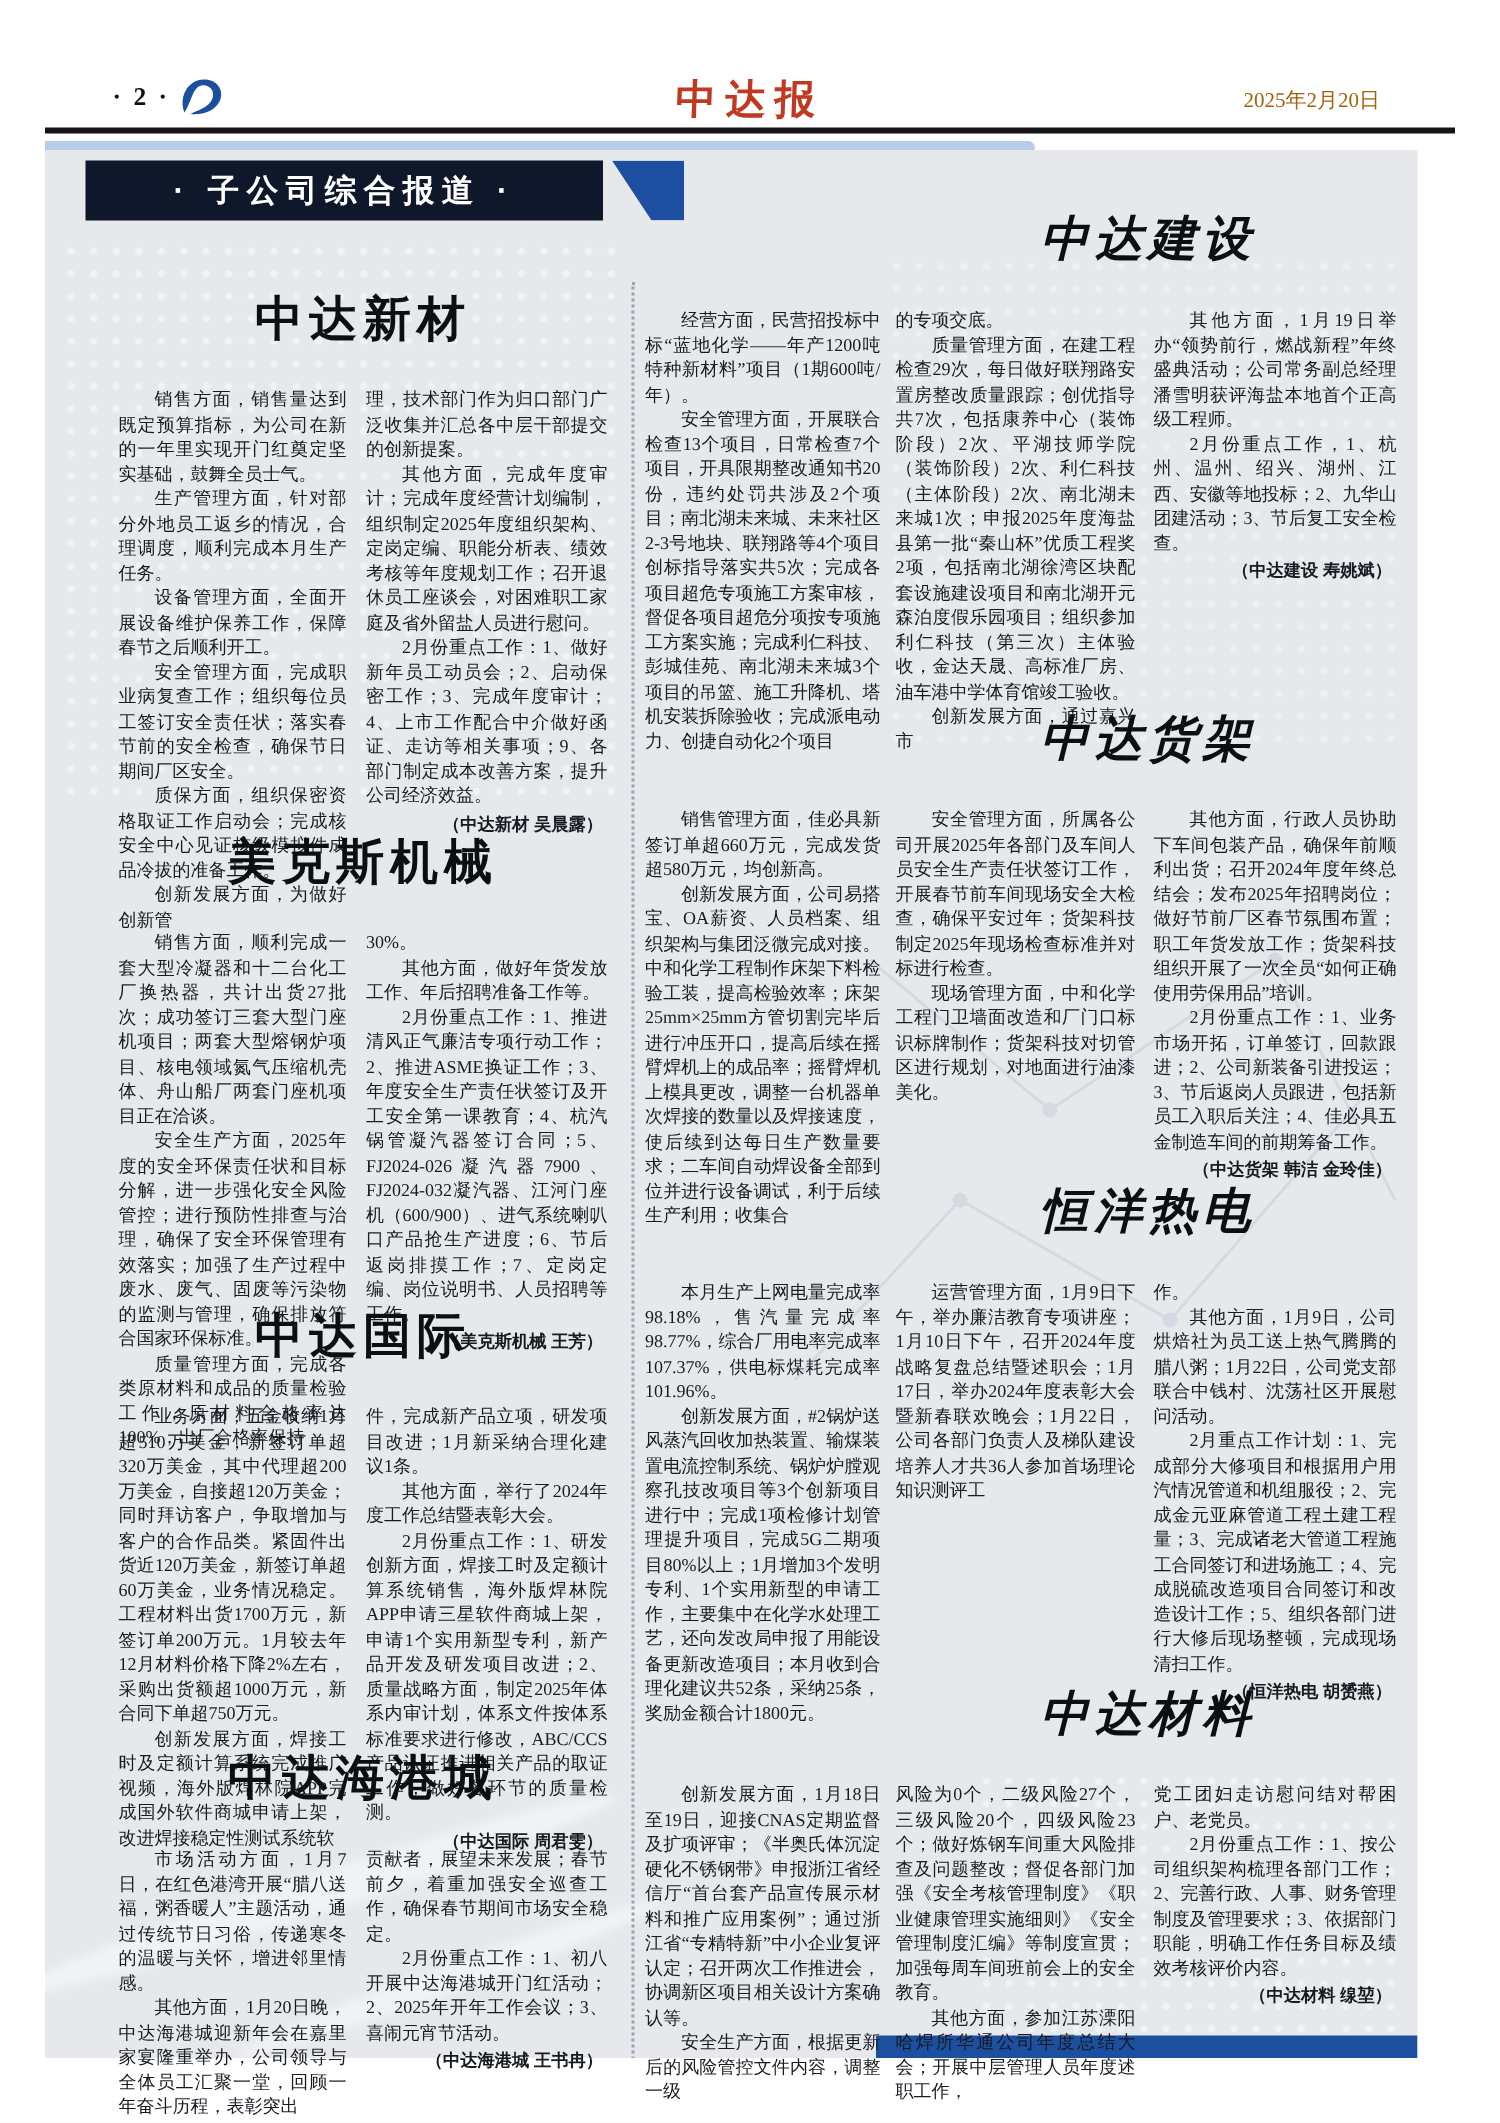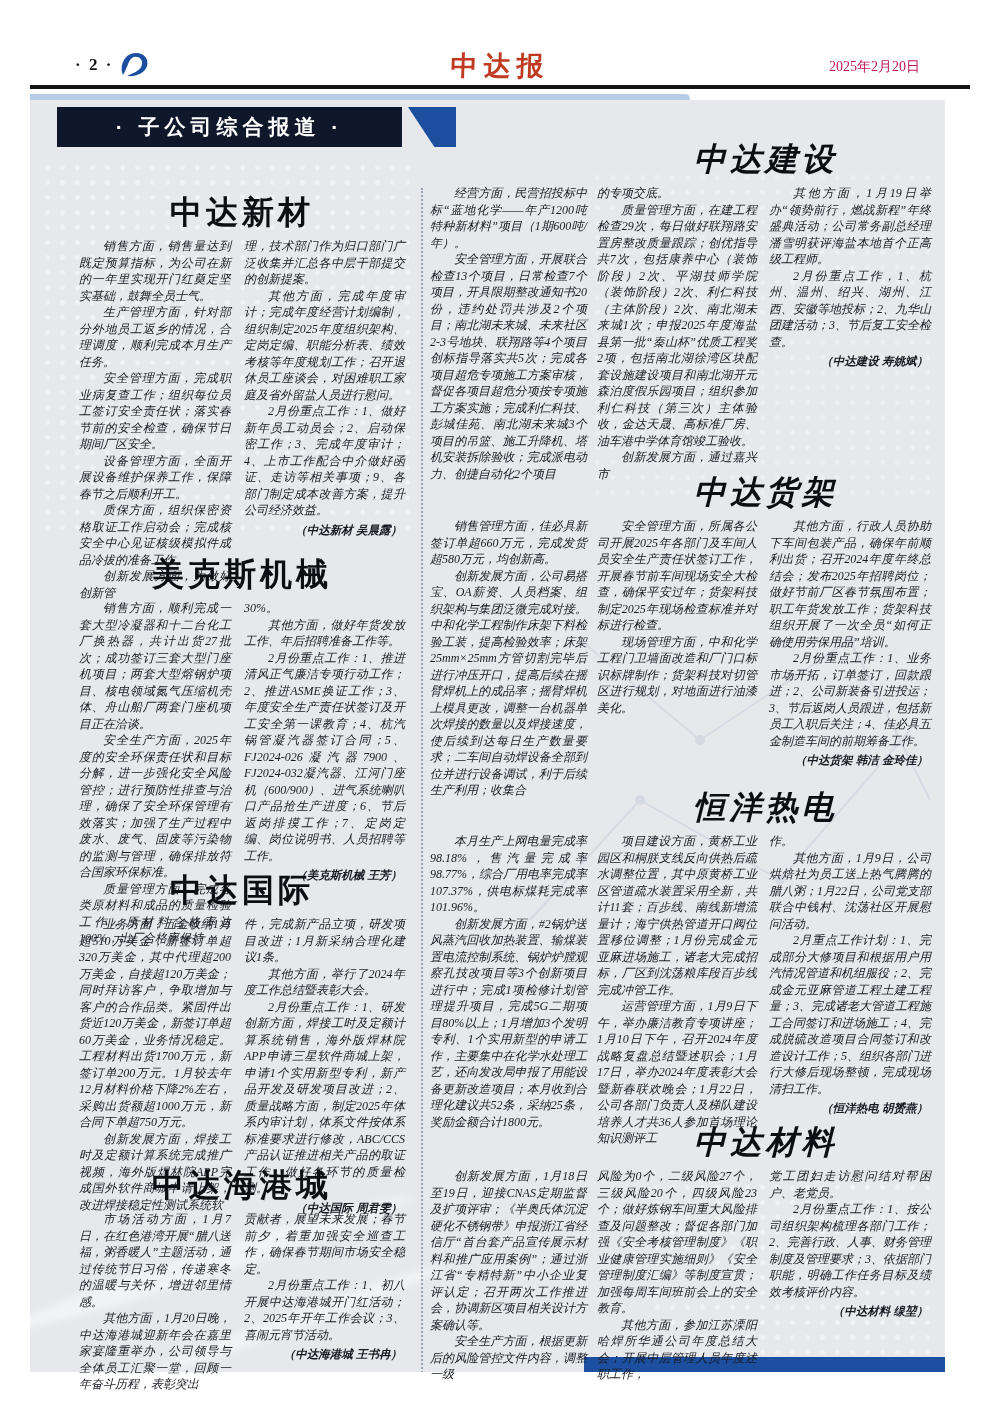--- a/index.html
+++ b/index.html
@@ -5,21 +5,21 @@
   * { margin:0; padding:0; box-sizing:border-box; }
   html,body { width:1000px; height:1415px; background:#ffffff; overflow:hidden;
     font-family:"Liberation Serif","DejaVu Serif",serif; }
   .page { position:relative; width:1000px; height:1415px; background:#fff; }
 
   
   .hdr-pageno { position:absolute; left:75px; top:55px; font-size:17px; font-weight:bold; color:#111; letter-spacing:2px; }
   .hdr-logo { position:absolute; left:118px; top:50px; width:32px; height:28px; }
   .hdr-masthead { position:absolute; left:0; right:0; top:48px; text-align:center;
     font-size:27px; font-weight:bold; color:#bf3a20; letter-spacing:6px; transform:skewX(-2deg); }
-  .hdr-date { position:absolute; right:80px; top:58px; font-size:14px; color:#be185d; }
+  .hdr-date { position:absolute; right:80px; top:58px; font-size:14px; color:#a16207; }
   .hdr-rule { position:absolute; left:30px; top:85px; width:940px; height:4px; background:#141414; }
   .hdr-strip { position:absolute; left:30px; top:94px; width:660px; height:9px; background:#b7cde7; border-radius:0 5px 5px 0; }
 
   
   .panel { position:absolute; left:30px; top:100px; width:915px; height:1272px; background:#e6e8ec; overflow:hidden; }
   .dots { position:absolute; background-image:radial-gradient(circle, rgba(255,255,255,.55) 2px, transparent 2.8px);
     background-size:15px 15px; pointer-events:none; }
   .streak { position:absolute; background:rgba(255,255,255,.45); border-radius:50%; filter:blur(3px); pointer-events:none; }
   .net { position:absolute; pointer-events:none; opacity:.16; }
 
@@ -38,21 +38,21 @@
   
   .bottom-bar { position:absolute; left:554px; top:1257px; width:361px; height:15px; background:#1c4f9f; }
 
   
   .article { position:absolute; }
   .article.leftg { left:79px; width:326px; }
   .article.rightg { left:430px; width:501px; }
   .title { font-size:32px; font-weight:bold; color:#0c0e13; letter-spacing:4px;
     text-align:center; height:44px; line-height:44px; }
   .rightg .title { margin-left:170px; width:331px;font-style:italic; }
-  .abody { display:flex; margin-top:4px;font-style:italic; }
+  .abody { display:flex; margin-top:24px; }
   .col { flex:none; }
   .w152{width:152px;} .w161{width:161px; margin-left:13px;}
   .w157{width:157px;} .w160{width:160px; margin-left:10px;} .w162{width:162px; margin-left:12px;}
   .para { font-size:12px; line-height:16.5px; color:#171a21; text-align:justify; text-indent:2em; }
   .para.flush { text-indent:0; }
   .para.sig { text-indent:0; text-align:right; font-weight:bold; padding-right:3px; margin-top:3px;
     font-family:"Liberation Sans","DejaVu Sans",sans-serif; font-size:11.5px; }
 </style>
 </head>
 <body>
@@ -95,22 +95,22 @@
     <div class="divider"></div>
     <div class="bottom-bar"></div>
   </div>
 
   <div class="article leftg" style="top:190px;">
     <div class="title">中达新材</div>
     <div class="abody">
       <div class="col w152">
           <div class="para">销售方面，销售量达到既定预算指标，为公司在新的一年里实现开门红奠定坚实基础，鼓舞全员士气。</div>
           <div class="para">生产管理方面，针对部分外地员工返乡的情况，合理调度，顺利完成本月生产任务。</div>
+          <div class="para">设备管理方面，全面开展设备维护保养工作，保障春节之后顺利开工。</div>
           <div class="para">安全管理方面，完成职业病复查工作；组织每位员工签订安全责任状；落实春节前的安全检查，确保节日期间厂区安全。</div>
-          <div class="para">设备管理方面，全面开展设备维护保养工作，保障春节之后顺利开工。</div>
           <div class="para">质保方面，组织保密资格取证工作启动会；完成核安全中心见证核级模拟件成品冷拔的准备工作。</div>
           <div class="para">创新发展方面，为做好创新管</div>
         </div>
       <div class="col w161">
           <div class="para flush">理，技术部门作为归口部门广泛收集并汇总各中层干部提交的创新提案。</div>
           <div class="para">其他方面，完成年度审计；完成年度经营计划编制，组织制定2025年度组织架构、定岗定编、职能分析表、绩效考核等年度规划工作；召开退休员工座谈会，对困难职工家庭及省外留盐人员进行慰问。</div>
           <div class="para">2月份重点工作：1、做好新年员工动员会；2、启动保密工作；3、完成年度审计；4、上市工作配合中介做好函证、走访等相关事项；9、各部门制定成本改善方案，提升公司经济效益。</div>
           <div class="para sig">（中达新材 吴晨露）</div>
         </div>
     </div>
@@ -204,21 +204,20 @@
   </div>
 
   <div class="article rightg" style="top:785px;">
     <div class="title">恒洋热电</div>
     <div class="abody">
       <div class="col w157">
           <div class="para">本月生产上网电量完成率98.18%，售汽量完成率98.77%，综合厂用电率完成率107.37%，供电标煤耗完成率101.96%。</div>
           <div class="para">创新发展方面，#2锅炉送风蒸汽回收加热装置、输煤装置电流控制系统、锅炉炉膛观察孔技改项目等3个创新项目进行中；完成1项检修计划管理提升项目，完成5G二期项目80%以上；1月增加3个发明专利、1个实用新型的申请工作，主要集中在化学水处理工艺，还向发改局申报了用能设备更新改造项目；本月收到合理化建议共52条，采纳25条，奖励金额合计1800元。</div>
         </div>
       <div class="col w160">
-          <div class="para">项目建设方面，黄桥工业园区和桐朕支线反向供热后疏水调整位置，其中原黄桥工业区管道疏水装置采用全新，共计11套；百步线、南线新增流量计；海宁供热管道开口阀位置移位调整；1月份完成金元亚麻进场施工，诸老大完成招标，厂区到沈荡粮库段百步线完成冲管工作。</div>
           <div class="para">运营管理方面，1月9日下午，举办廉洁教育专项讲座；1月10日下午，召开2024年度战略复盘总结暨述职会；1月17日，举办2024年度表彰大会暨新春联欢晚会；1月22日，公司各部门负责人及梯队建设培养人才共36人参加首场理论知识测评工</div>
         </div>
       <div class="col w162">
           <div class="para flush">作。</div>
           <div class="para">其他方面，1月9日，公司烘焙社为员工送上热气腾腾的腊八粥；1月22日，公司党支部联合中钱村、沈荡社区开展慰问活动。</div>
           <div class="para">2月重点工作计划：1、完成部分大修项目和根据用户用汽情况管道和机组服役；2、完成金元亚麻管道工程土建工程量；3、完成诸老大管道工程施工合同签订和进场施工；4、完成脱硫改造项目合同签订和改造设计工作；5、组织各部门进行大修后现场整顿，完成现场清扫工作。</div>
           <div class="para sig">（恒洋热电 胡赟燕）</div>
         </div>
     </div>
   </div>

